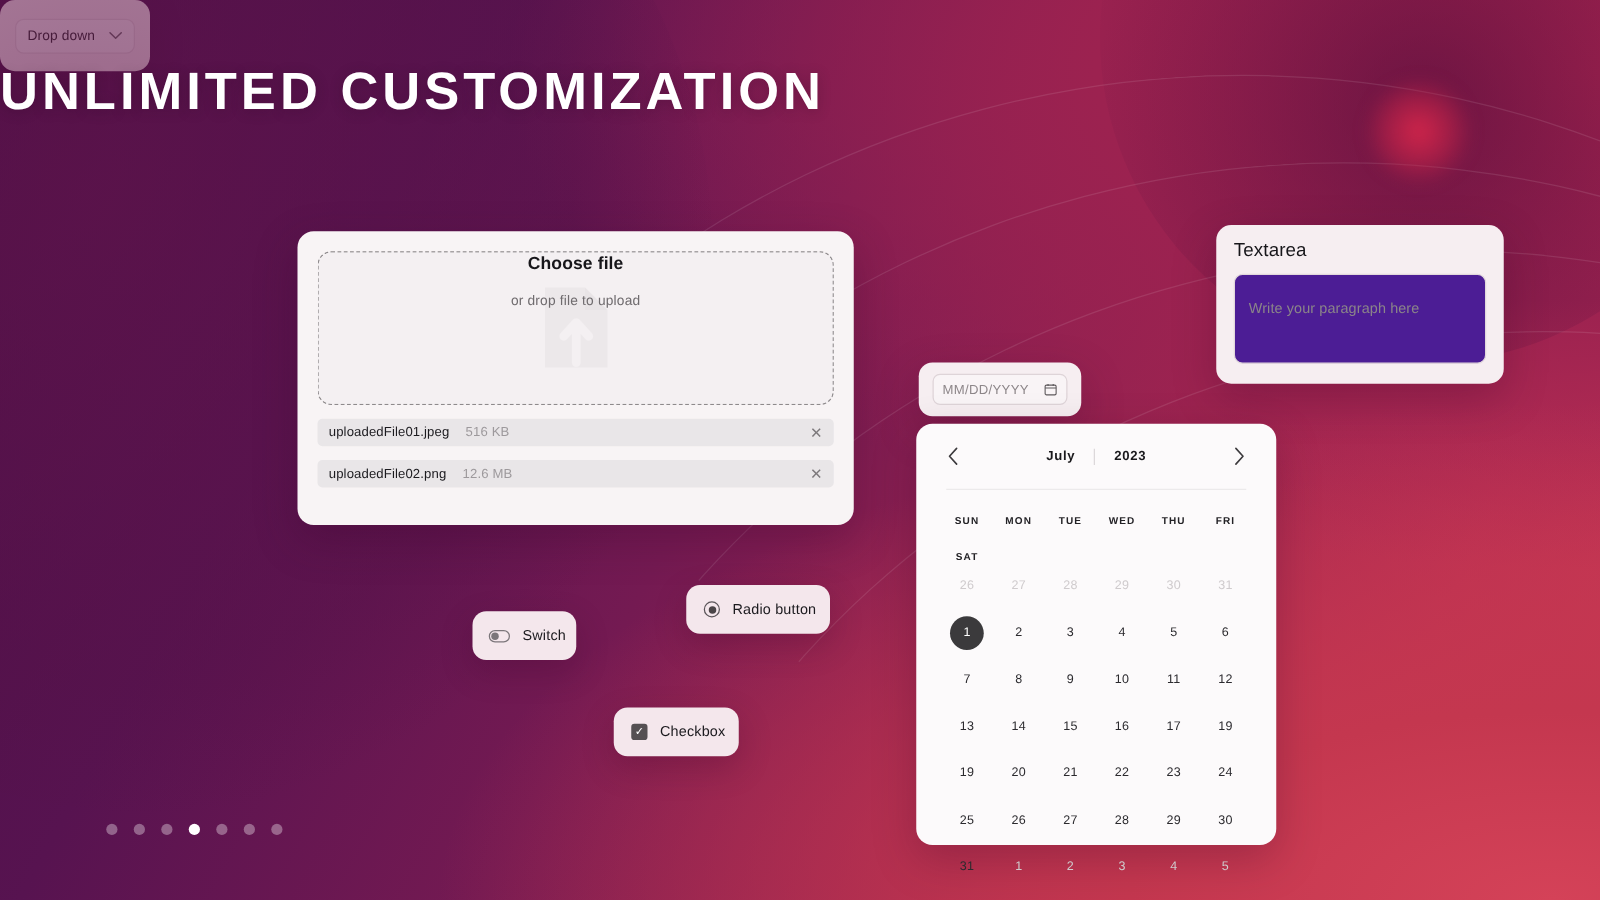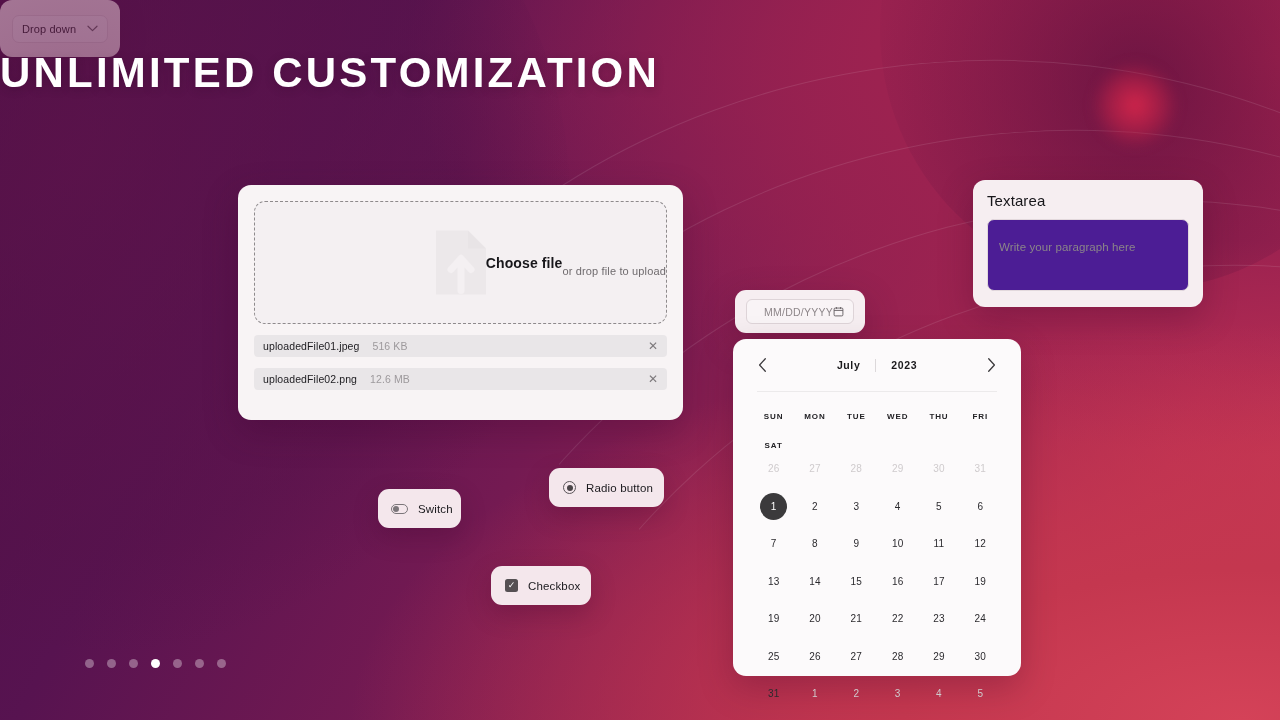--- a/index.html
+++ b/index.html
@@ -111,22 +111,23 @@
     border-radius: 13px;
     padding: 16px;
   }
   .dropzone {
     position: relative;
     height: 123px;
     border: 1.6px dashed #8e8a8c;
     border-radius: 11px;
     background: #f4f0f2;
     display: flex;
-    align-items: center;
-    justify-content: flex-end;
+    flex-direction: column;
+    align-items: center;
+    justify-content: flex-start;
   }
   .dz-watermark {
     position: absolute;
     left: 50%;
     top: 50%;
     transform: translate(-50%, -48%);
     opacity: 0.30;
     color: #d8d4d6;
   }
   .dz-title {
@@ -196,21 +197,21 @@
     align-items: center;
     justify-content: center;
   }
   .date-inner {
     width: 108px; height: 25px;
     border: 1px solid #ded4d8;
     border-radius: 6px;
     background: #f9f4f6;
     display: flex;
     align-items: center;
-    padding: 0 17px;
+    padding: 0 7px;
   }
   .date-ph { font-size: 10.5px; color: #8d8689; letter-spacing: 0.25px; }
   .date-cal-icon { margin-left: auto; color: #5f5a5d; display: flex; }
 
   
   #calendar-card {
     left: 733px; top: 339px;
     width: 288px; height: 337px;
     border-radius: 13px;
     background: #fcfafb;

